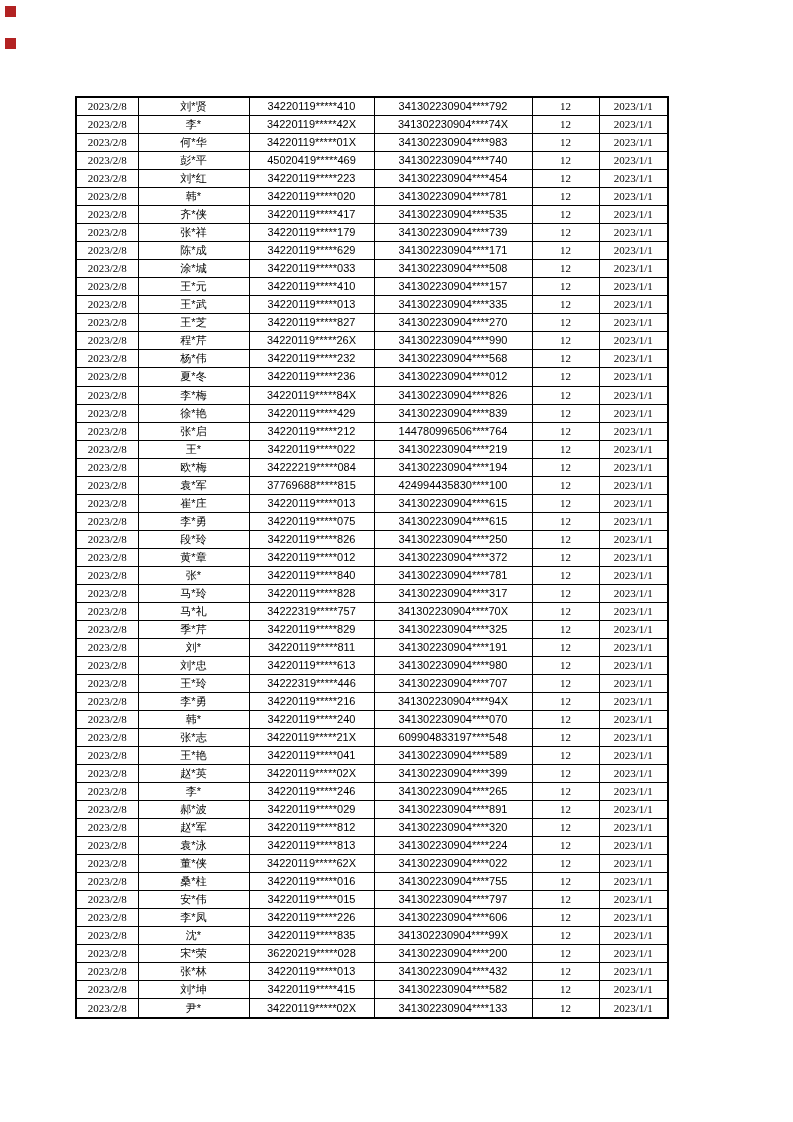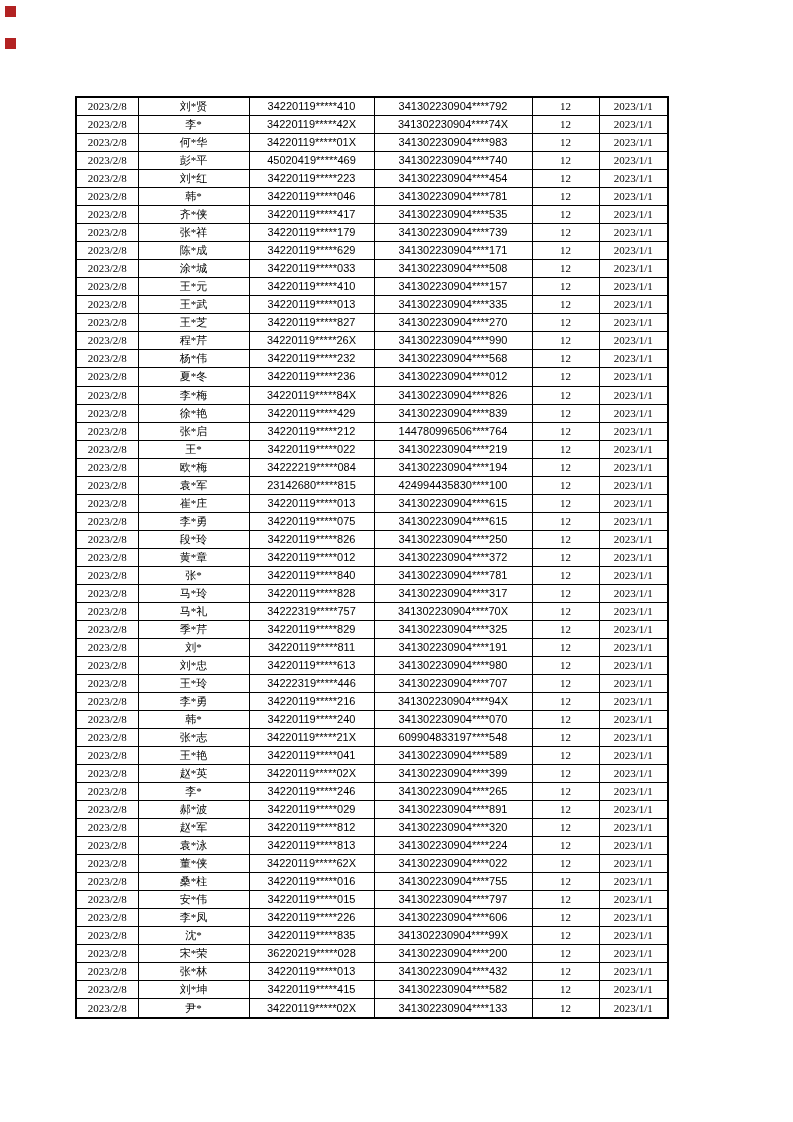--- a/index.html
+++ b/index.html
@@ -42,21 +42,21 @@
     font-size: 11px;
     line-height: 1;
     white-space: nowrap;
     overflow: hidden;
   }
   td.c-date, td.c-months {
     font-family: "Liberation Serif", serif;
     font-size: 11px;
   }
   td.c-name {
-    font-family: Liberation Serif, serif;
+    font-family: Liberation Sans, sans-serif;
     font-size: 11px;
   }
   td.c-id {
     font-family: "Liberation Sans", sans-serif;
     font-size: 10.5px;
     letter-spacing: 0px;
   }
 </style>
 </head>
 <body>
@@ -111,21 +111,21 @@
           <td class="c-date">2023/2/8</td>
           <td class="c-name">刘*红</td>
           <td class="c-id">34220119*****223</td>
           <td class="c-id">341302230904****454</td>
           <td class="c-months">12</td>
           <td class="c-date">2023/1/1</td>
         </tr>
         <tr>
           <td class="c-date">2023/2/8</td>
           <td class="c-name">韩*</td>
-          <td class="c-id">34220119*****046</td>
+          <td class="c-id">34220119*****020</td>
           <td class="c-id">341302230904****781</td>
           <td class="c-months">12</td>
           <td class="c-date">2023/1/1</td>
         </tr>
         <tr>
           <td class="c-date">2023/2/8</td>
           <td class="c-name">齐*侠</td>
           <td class="c-id">34220119*****417</td>
           <td class="c-id">341302230904****535</td>
           <td class="c-months">12</td>
@@ -239,21 +239,21 @@
           <td class="c-date">2023/2/8</td>
           <td class="c-name">欧*梅</td>
           <td class="c-id">34222219*****084</td>
           <td class="c-id">341302230904****194</td>
           <td class="c-months">12</td>
           <td class="c-date">2023/1/1</td>
         </tr>
         <tr>
           <td class="c-date">2023/2/8</td>
           <td class="c-name">袁*军</td>
-          <td class="c-id">23142680*****815</td>
+          <td class="c-id">37769688*****815</td>
           <td class="c-id">424994435830****100</td>
           <td class="c-months">12</td>
           <td class="c-date">2023/1/1</td>
         </tr>
         <tr>
           <td class="c-date">2023/2/8</td>
           <td class="c-name">崔*庄</td>
           <td class="c-id">34220119*****013</td>
           <td class="c-id">341302230904****615</td>
           <td class="c-months">12</td>

